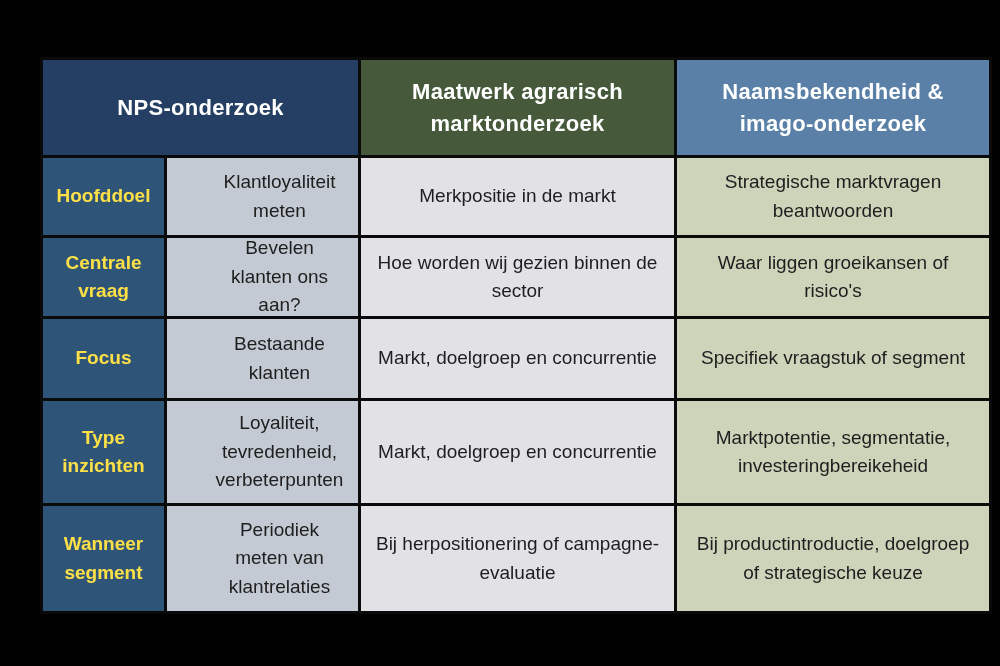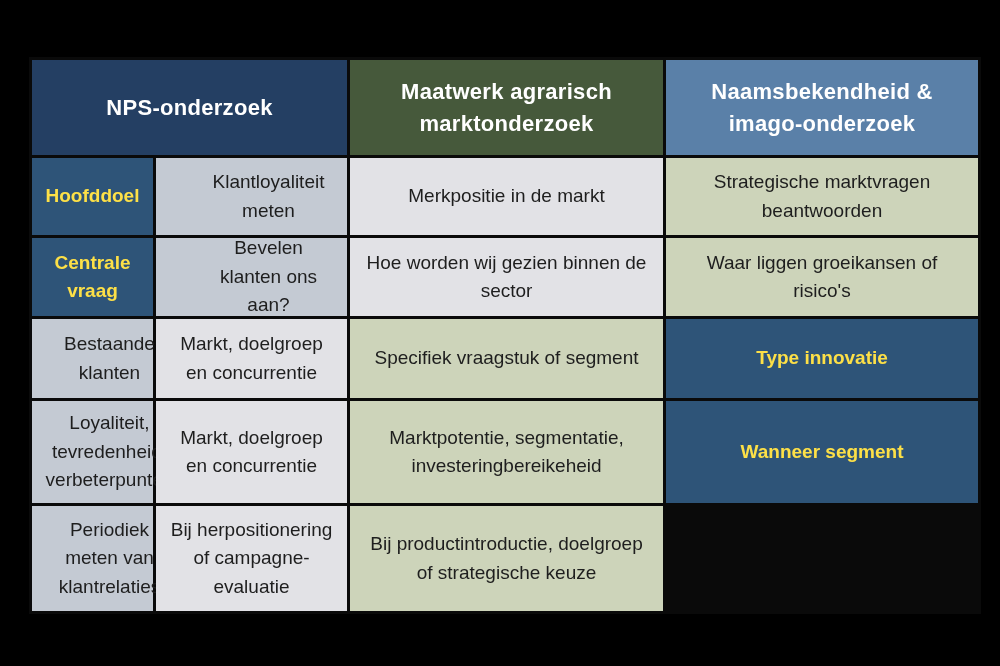--- a/index.html
+++ b/index.html
@@ -14,21 +14,21 @@
     overflow: hidden;
     font-family: "Liberation Sans", "DejaVu Sans", sans-serif;
   }
   .stage {
     position: absolute;
     inset: 0;
     background: #000000;
   }
   .comparison-table {
     position: absolute;
-    left: 29px;
+    left: 40px;
     top: 57px;
     display: grid;
     grid-template-columns: 121px 191px 313px 312px;
     grid-template-rows: 95px 77px 78px 79px 102px 105px;
     gap: 3px;
     background: #0a0a0a;
     border: 3px solid #0a0a0a;
   }
   .cell {
     display: flex;
@@ -92,25 +92,26 @@
     <div class="cell row-label">Hoofddoel</div>
     <div class="cell body-cell cell-nps">Klantloyaliteit meten</div>
     <div class="cell body-cell cell-naams">Merkpositie in de markt</div>
     <div class="cell body-cell cell-maatwerk">Strategische marktvragen beantwoorden</div>
 
     <div class="cell row-label">Centrale vraag</div>
     <div class="cell body-cell cell-nps">Bevelen klanten ons aan?</div>
     <div class="cell body-cell cell-naams">Hoe worden wij gezien binnen de sector</div>
     <div class="cell body-cell cell-maatwerk">Waar liggen groeikansen of risico's</div>
 
+    <div class="cell row-label">Focus</div>
     <div class="cell body-cell cell-nps">Bestaande klanten</div>
     <div class="cell body-cell cell-naams">Markt, doelgroep en concurrentie</div>
     <div class="cell body-cell cell-maatwerk">Specifiek vraagstuk of segment</div>
 
-    <div class="cell row-label">Type innovatie</div>
+    <div class="cell row-label">Type inzichten</div>
     <div class="cell body-cell cell-nps">Loyaliteit, tevredenheid, verbeterpunten</div>
     <div class="cell body-cell cell-naams">Markt, doelgroep en concurrentie</div>
     <div class="cell body-cell cell-maatwerk">Marktpotentie, segmentatie, investeringbereikeheid</div>
 
     <div class="cell row-label">Wanneer segment</div>
     <div class="cell body-cell cell-nps">Periodiek meten van klantrelaties</div>
     <div class="cell body-cell cell-naams">Bij herpositionering of campagne-evaluatie</div>
     <div class="cell body-cell cell-maatwerk">Bij productintroductie, doelgroep of strategische keuze</div>
 
   </div>

